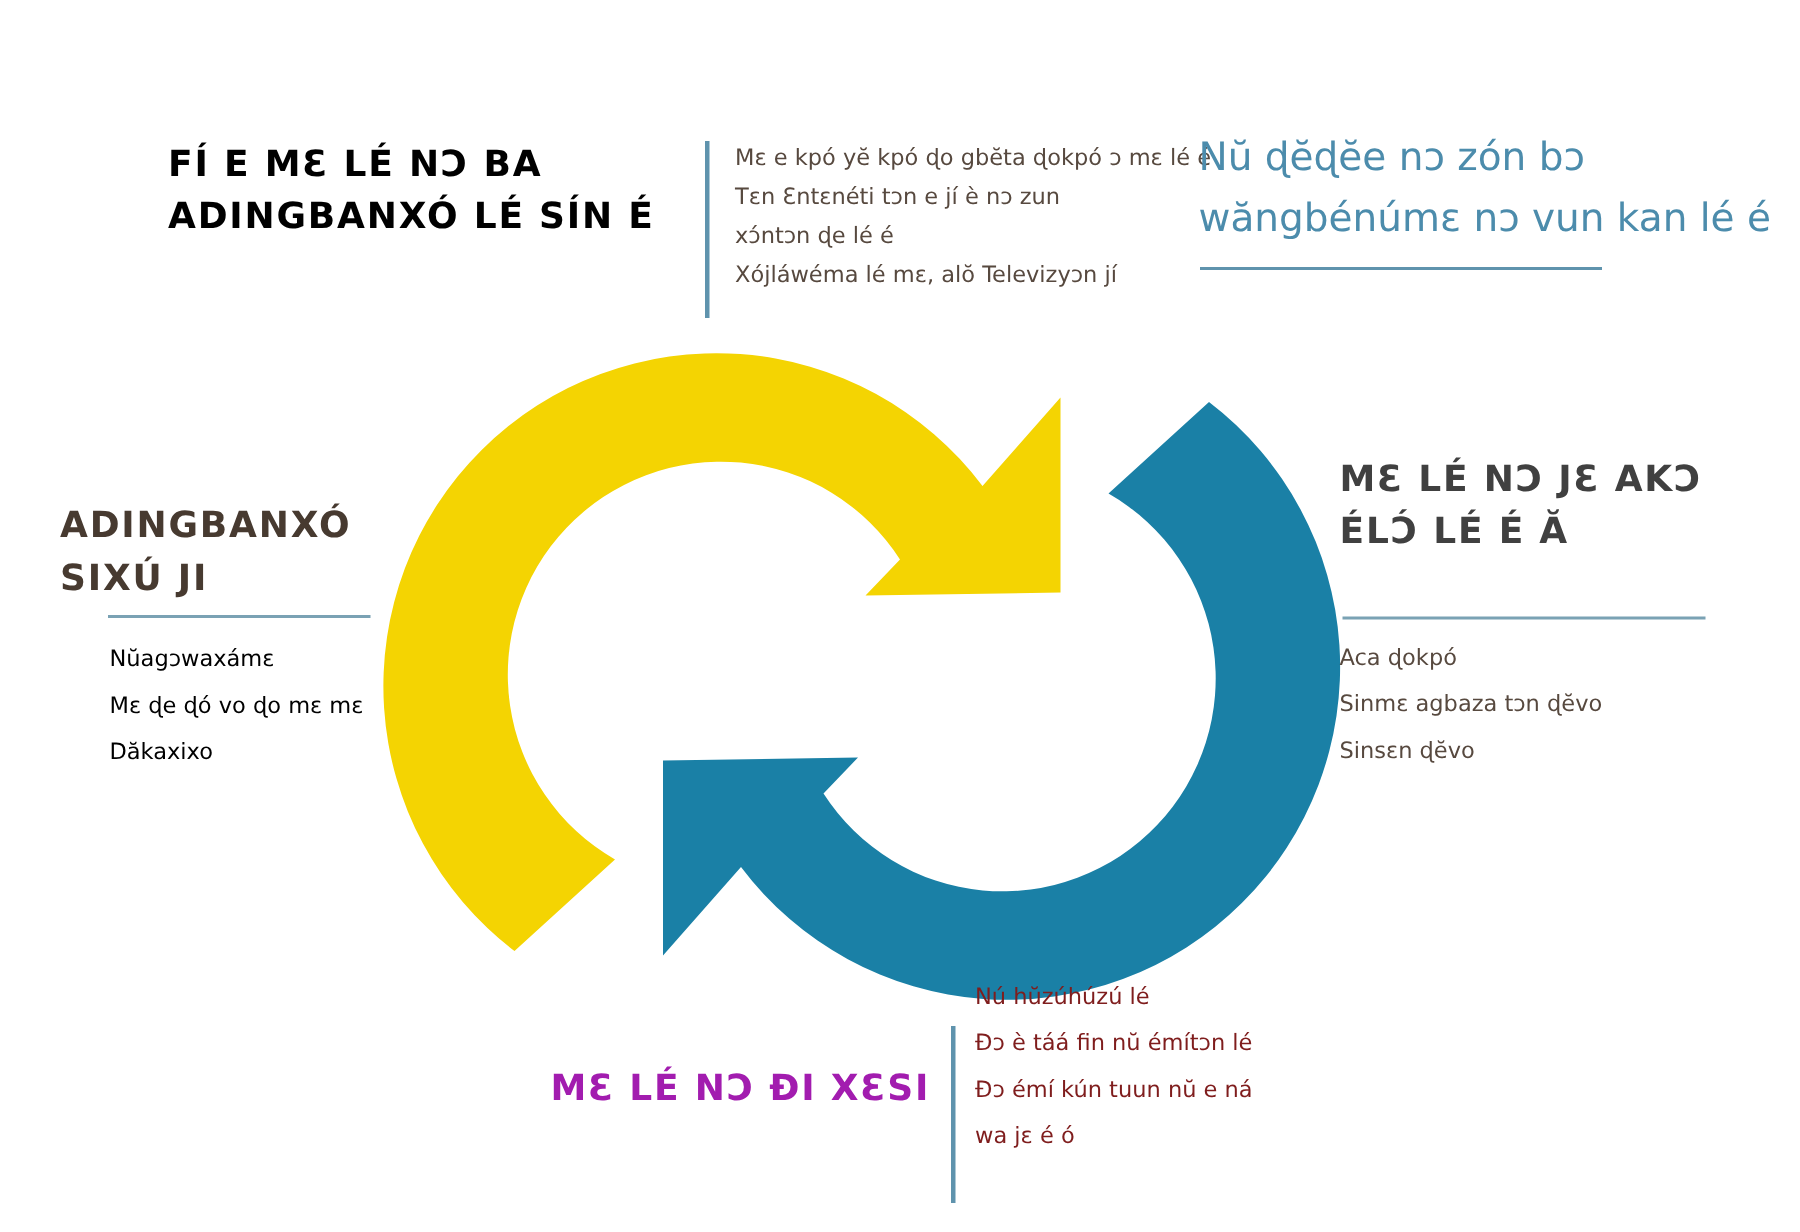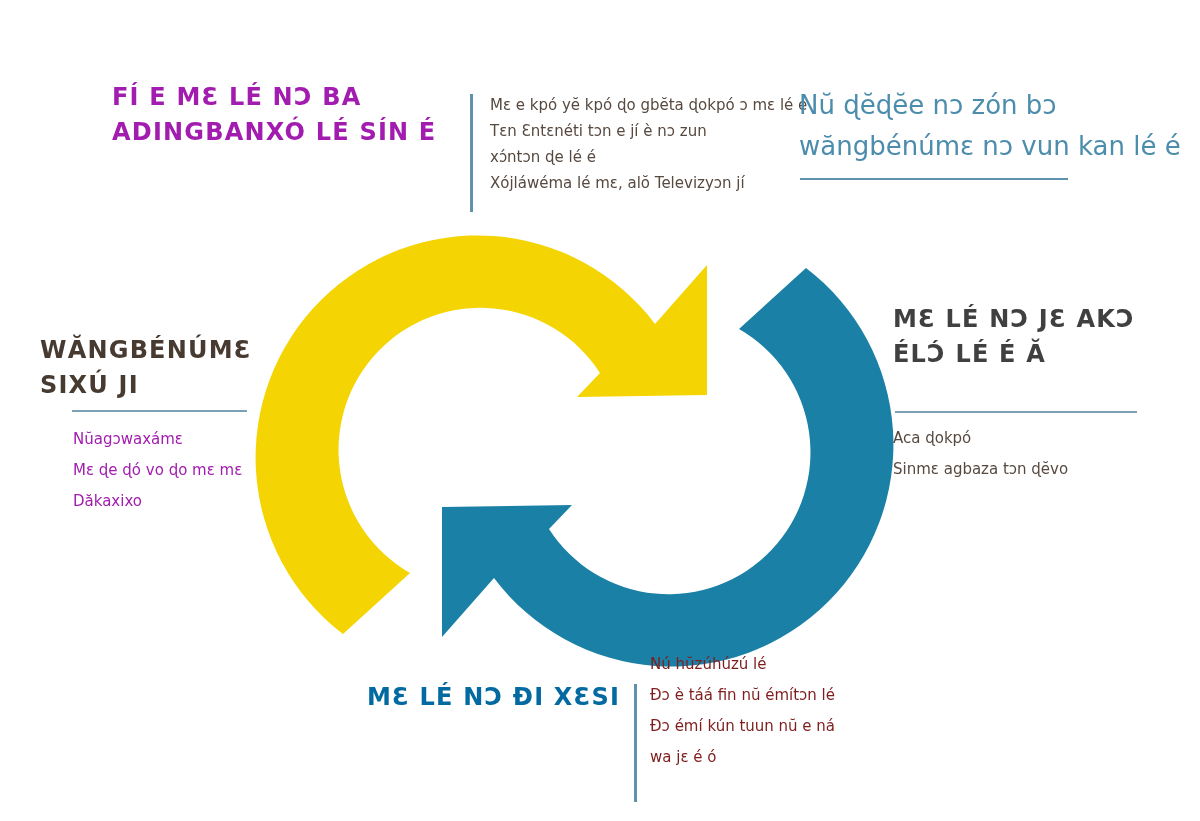--- a/index.html
+++ b/index.html
@@ -40,62 +40,63 @@
 </head>
 <body>
 
 <div id="canvas">
 
   <svg class="abs" style="left:0;top:0" width="1200" height="821" viewBox="0 0 1200 821">
     <path d="M 343 634 A 222 222 0 1 1 655 324 L 707 265 L 707 395 L 577 397 L 600 373 A 142 142 0 1 0 410 573 Z" fill="#F4D402"></path>
     <path d="M 806 268 A 222 222 0 1 1 494 578 L 442 637 L 442 507 L 572 505 L 549 529 A 142 142 0 1 0 739 329 Z" fill="#1A80A6"></path>
   </svg>
 
-  <div class="abs heading" style="left:112px;top:80px;color:#a21caf">
+  <div class="abs heading" style="left:112px;top:92px;color:#000000">
     <div>FÍ E MƐ LÉ NƆ BA</div>
     <div>ADINGBANXÓ LÉ SÍN É</div>
   </div>
 
   <div class="abs vrule" style="left: 470px; top: 94px; height: 118px; background: rgb(95, 147, 173);"></div>
 
   <div class="abs body-text" style="left:490px;top:92px;color:#57493F">
     <div>Mɛ e kpó yĕ kpó ɖo gbĕta ɖokpó ɔ mɛ lé é</div>
     <div>Tɛn Ɛntɛnéti tɔn e jí è nɔ zun</div>
     <div>xɔ́ntɔn ɖe lé é</div>
     <div>Xójláwéma lé mɛ, alŏ Televizyɔn jí</div>
   </div>
 
   <div class="abs accent-heading" style="left:799px;top:85px;color:#4C8CAC">
     <div>Nŭ ɖĕɖĕe nɔ zón bɔ</div>
     <div>wăngbénúmɛ nɔ vun kan lé é</div>
   </div>
   <div class="abs rule" style="left: 800px; top: 178px; width: 268px; background: rgb(95, 147, 173);"></div>
 
   <div class="abs heading" style="left:40px;top:333px;color:#473A30">
-    <div>WĂNGBÉNÚMƐ</div>
+    <div>ADINGBANXÓ</div>
     <div>SIXÚ JI</div>
   </div>
   <div class="abs rule" style="left: 72px; top: 410px; width: 175px; background: rgb(122, 162, 180);"></div>
-  <div class="abs list-text" style="left:73px;top:424px;color:#a21caf">
+  <div class="abs list-text" style="left:73px;top:424px;color:#000000">
     <div>Nŭagɔwaxámɛ</div>
     <div>Mɛ ɖe ɖó vo ɖo mɛ mɛ</div>
     <div>Dăkaxixo</div>
   </div>
 
   <div class="abs heading" style="left:893px;top:302px;color:#404040">
     <div>MƐ LÉ NƆ JƐ AKƆ</div>
     <div>ÉLƆ́ LÉ É Ă</div>
   </div>
   <div class="abs rule" style="left: 895px; top: 411px; width: 242px; background: rgb(122, 162, 180);"></div>
   <div class="abs list-text" style="left:893px;top:423px;color:#57493F">
     <div>Aca ɖokpó</div>
     <div>Sinmɛ agbaza tɔn ɖĕvo</div>
+    <div>Sinsɛn ɖĕvo</div>
   </div>
 
-  <div class="abs heading" style="left:367px;top:680px;color:#0369a1">MƐ LÉ NƆ ƉI XƐSI</div>
+  <div class="abs heading" style="left:367px;top:708px;color:#a21caf">MƐ LÉ NƆ ƉI XƐSI</div>
 
   <div class="abs vrule" style="left: 634px; top: 684px; height: 118px; background: rgb(95, 147, 173);"></div>
 
   <div class="abs list-text" style="left:650px;top:649px;color:#7f1d1d">
     <div>Nú hŭzúhúzú lé</div>
     <div>Ɖɔ è táá fin nŭ émítɔn lé</div>
     <div>Ɖɔ émí kún tuun nŭ e ná</div>
     <div>wa jɛ é ó</div>
   </div>
 

